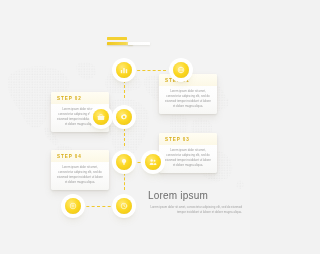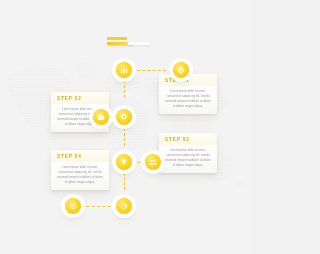--- a/index.html
+++ b/index.html
@@ -255,14 +255,18 @@
     </div>
   </div>
 
   <div class="card" style="left:51px;top:150px;width:58px;">
     <div class="card-head">STEP 04</div>
     <div class="card-body">
       <p>Lorem ipsum dolor sit amet, consectetur adipiscing elit, sed do eiusmod tempor incididunt ut labore et dolore magna aliqua.</p>
     </div>
   </div>
 
+  <div class="footer" style="left:148px;top:190px;width:94px;">
+    <h1>Lorem ipsum</h1>
+    <p>Lorem ipsum dolor sit amet, consectetur adipiscing elit, sed do eiusmod tempor incididunt ut labore et dolore magna aliqua.</p>
+  </div>
 
 </div>
 
 </body></html>

